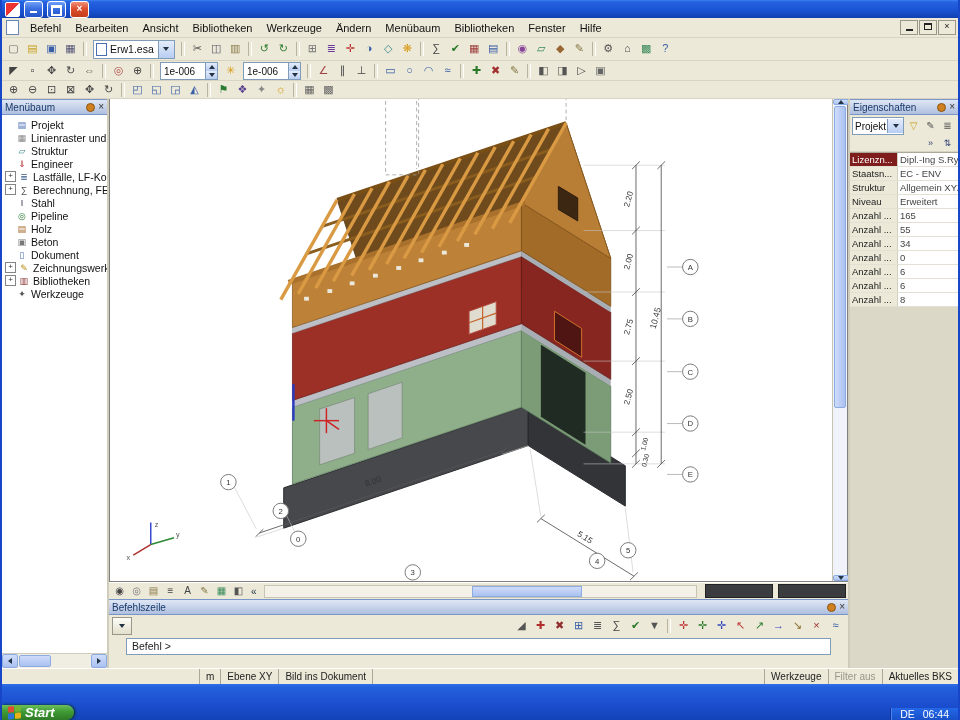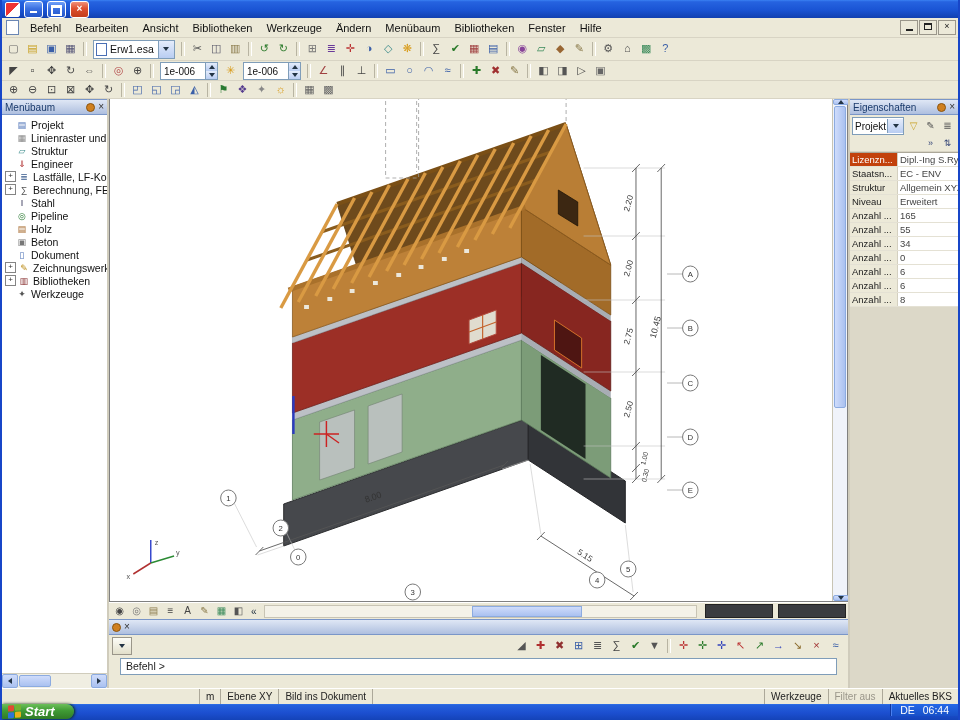--- a/index.html
+++ b/index.html
@@ -79,48 +79,48 @@
   .subbar .ti{width:15px;height:14px;line-height:13px;font-size:10px;}
   .chev{font-size:10px;color:#234;padding:0 3px;}
   .subtrack{flex:1;height:11px;background:#f4f2e8;border:1px solid #c8c4b4;position:relative;margin:0 3px;}
   .subthumb{position:absolute;left:48%;top:0;width:110px;height:100%;
     background:linear-gradient(180deg,#cfdcfb,#aac1f0);border:1px solid #8cabe0;box-sizing:border-box;}
   .darkbox{width:66px;height:12px;background:#3a3c40;border:1px solid #222;margin-left:4px;}
   .cmdicons{height:22px;display:flex;align-items:center;background:#ece9d8;padding:0 3px;}
   .smallbtn{width:18px;height:16px;border:1px solid #9a968a;background:linear-gradient(180deg,#fdfdf8,#e2dfca);
     display:flex;align-items:center;justify-content:center;}
   .cmdspacer{flex:1;}
-  .cmdinputrow{height:19px;background:#ece9d8;display:flex;align-items:center;padding:0 11px;}
+  .cmdinputrow{height:19px;background:#ece9d8;display:flex;align-items:center;padding:0 17px;}
   .cmdinput{flex:1;height:15px;background:#fff;border:1px solid #7f9db9;font-size:10.5px;color:#222;
     line-height:15px;padding:0 5px;}
   .centerfill{height:12px;background:#ece9d8;}
   
   .rightpanel{width:108px;display:flex;flex-direction:column;background:#ece9d8;border-left:2px solid #d0ccbc;}
   .etools{height:22px;display:flex;align-items:center;padding:0 2px;background:#ece9d8;gap:1px;}
   .ecombo{display:inline-flex;align-items:center;height:16px;background:#fff;border:1px solid #7f9db9;flex:1;min-width:0;}
   .ecombo .val{font-size:10px;color:#111;padding:0 2px;flex:1;white-space:nowrap;overflow:hidden;}
   .etools .ti{width:15px;height:14px;line-height:13px;font-size:10px;}
   .eslim{height:14px;display:flex;align-items:center;justify-content:flex-end;background:#ece9d8;
     border-bottom:1px solid #d8d4c4;padding:0 3px;gap:2px;}
   .eslim .ti{width:13px;height:12px;line-height:11px;font-size:9px;}
   .pgrid{background:#fff;border-top:1px solid #aca899;}
   .prow{display:flex;height:13px;border-bottom:1px solid #e4e1d4;align-items:center;}
   .plabel{width:48px;flex:0 0 auto;background:#ece9d8;border-right:1px solid #d4d0c0;font-size:9.5px;color:#222;
     padding-left:2px;white-space:nowrap;overflow:hidden;height:100%;line-height:13px;box-sizing:border-box;}
   .pvalue{flex:1;font-size:9.5px;color:#444;padding-left:2px;white-space:nowrap;overflow:hidden;}
-  .prow.sel .plabel{background:#c2410c;color:#fff;}
+  .prow.sel .plabel{background:#7f1d1d;color:#fff;}
   .rightfill{flex:1;background:#dcd8c8;}
   
   .statusbar{height:15px;display:flex;align-items:center;background:#ece9d8;border-top:1px solid #fff;font-size:10px;color:#222;}
   .sseg{border-left:1px solid #aca899;height:100%;display:flex;align-items:center;padding:0 6px;white-space:nowrap;}
   .sseg.first{width:185px;border-left:none;}
   .sfill{flex:1;border-left:1px solid #aca899;height:100%;}
   .sseg.dim{color:#9a968a;}
   
-  .taskbar{height:16px;display:flex;align-items:flex-start;
+  .taskbar{height:36px;display:flex;align-items:flex-end;
     background:linear-gradient(180deg,#2f71e8 0%,#2460dc 8%,#1c4fd0 55%,#1443b8 100%);}
   .startbtn{width:66px;display:flex;align-items:center;gap:4px;padding-left:6px;color:#fff;
     font-weight:bold;font-style:italic;font-size:13px;border-radius:0 9px 9px 0;
     background:linear-gradient(180deg,#6cbf5a,#3f9a34 45%,#2f7a26);box-shadow:1px 0 3px #0a2a0a;}
   .winflag{display:grid;grid-template-columns:6px 6px;grid-template-rows:6px 6px;gap:1px;transform:skewY(-6deg);}
   .winflag span{border-radius:1px;}
   .task{display:flex;align-items:center;gap:4px;width:124px;margin:2px 1px;padding:0 5px;border-radius:3px;
     background:linear-gradient(180deg,#4a86f4,#3a70e6 45%,#2c5cd4);border:1px solid #1a3fa8;
     color:#fff;font-size:10px;white-space:nowrap;overflow:hidden;}
   .task.active{background:#1e4cb8;box-shadow:inset 1px 1px 2px #0a2470;}
@@ -604,20 +604,21 @@
           </div>
         <span class="chev">«</span>
         <span class="subtrack">
             <span class="subthumb"></span>
           </span>
         <span class="darkbox"></span>
         <span class="darkbox"></span>
       </div>
 
       <div class="panelhdr">
+        <span class="ttl">Befehlszeile</span>
         <span class="pin"></span>
         <span class="hx">×</span>
       </div>
       <div class="cmdicons">
         <span class="smallbtn">
             <span class="tri-down"></span>
           </span>
         <span class="cmdspacer"></span>
         <div style="display:flex;align-items:center;">
 

